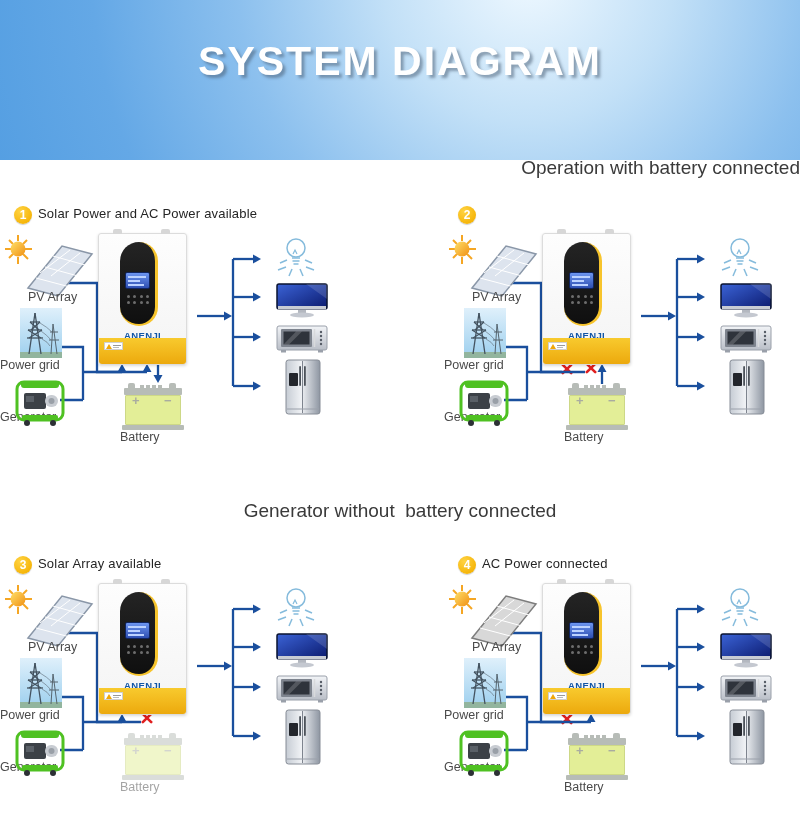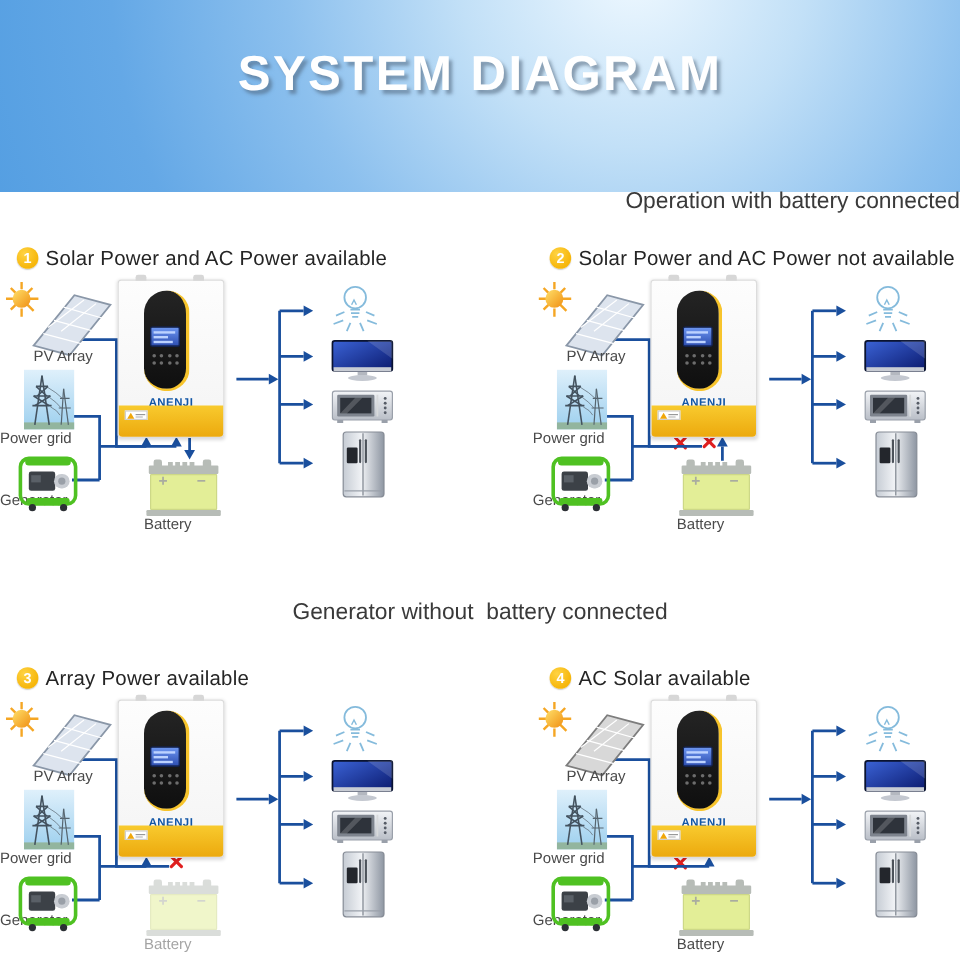--- a/index.html
+++ b/index.html
@@ -17,21 +17,21 @@
   .section-heading{position:absolute;left:0;width:800px;text-align:center;
     font-size:19px;color:#3a3a3a;white-space:pre;}
   #heading-1{top:157px;text-align:right;} #heading-2{top:500px;}
 
   
   .panel{position:absolute;width:356px;height:245px;}
   .panel .badge{position:absolute;left:14px;top:6px;width:18px;height:18px;border-radius:50%;
     background:radial-gradient(circle at 35% 30%,#ffd343,#f6b60b 70%);
     color:#fff;font-weight:bold;font-size:12px;line-height:18px;text-align:center;
     box-shadow:0 1px 1px rgba(0,0,0,.2);}
-  .panel .ptitle{position:absolute;left:38px;top:6px;font-size:17px;color:#252525;letter-spacing:.2px;}
+  .panel .ptitle{position:absolute;left:38px;top:6px;font-size:13px;color:#252525;letter-spacing:.2px;}
   .icon-label{position:absolute;font-size:12.5px;color:#4a4a4a;text-align:left;}
   svg.connectors{position:absolute;left:0;top:0;z-index:1;}
   .abs{position:absolute;}
 
   
   .pv-wrap{left:4px;top:34px;width:98px;height:64px;z-index:2;}
   .pv-wrap.gray svg .cellpoly{fill:#d8d8d8;stroke:#7d7d7d;}
   .lbl-pv{left:28px;top:90px;width:100px;text-align:left;z-index:3;}
   
   .grid-wrap{left:20px;top:108px;width:42px;height:50px;z-index:2;}
@@ -345,21 +345,20 @@
           <path d="M83,172 H141" fill="none" stroke="#1a4f9d" stroke-width="2.3"></path>
           <g>
             <line x1="142.8" y1="163.8" x2="151.2" y2="172.2" stroke="#e01f1f" stroke-width="2.6" stroke-linecap="round"></line>
             <line x1="142.8" y1="172.2" x2="151.2" y2="163.8" stroke="#e01f1f" stroke-width="2.6" stroke-linecap="round"></line>
           </g>
           <path d="M158,184 V172" fill="none" stroke="#1a4f9d" stroke-width="2.3"></path>
           <polygon points="153.5,172 162.5,172 158,164" fill="#1a4f9d"></polygon>
         </svg>
 
       <div class="badge">2</div>
-      <div class="ptitle">Solar Power and AC Power not available</div>
 
       <div class="abs pv-wrap">
         <svg width="98" height="64" viewBox="0 0 98 64">
           <g>
             <g stroke="#f5a623" stroke-width="2">
               <line x1="14" y1="1" x2="14" y2="7"></line>
                 <line x1="14" y1="23" x2="14" y2="30"></line>
               <line x1="1" y1="15" x2="7" y2="15"></line>
                 <line x1="21" y1="15" x2="28" y2="15"></line>
               <line x1="5" y1="6" x2="9" y2="10"></line>
@@ -542,21 +541,21 @@
           <polygon points="117.5,172 126.5,172 122,164" fill="#1a4f9d"></polygon>
           <path d="M55,147 H83 V200 M60,200 H83" fill="none" stroke="#1a4f9d" stroke-width="2.3"></path>
           <path d="M83,172 H141" fill="none" stroke="#1a4f9d" stroke-width="2.3"></path>
           <g>
             <line x1="142.8" y1="163.8" x2="151.2" y2="172.2" stroke="#e01f1f" stroke-width="2.6" stroke-linecap="round"></line>
             <line x1="142.8" y1="172.2" x2="151.2" y2="163.8" stroke="#e01f1f" stroke-width="2.6" stroke-linecap="round"></line>
           </g>
         </svg>
 
       <div class="badge">3</div>
-      <div class="ptitle">Array Power available</div>
+      <div class="ptitle">Solar Array available</div>
 
       <div class="abs pv-wrap">
         <svg width="98" height="64" viewBox="0 0 98 64">
           <g>
             <g stroke="#f5a623" stroke-width="2">
               <line x1="14" y1="1" x2="14" y2="7"></line>
                 <line x1="14" y1="23" x2="14" y2="30"></line>
               <line x1="1" y1="15" x2="7" y2="15"></line>
                 <line x1="21" y1="15" x2="28" y2="15"></line>
               <line x1="5" y1="6" x2="9" y2="10"></line>
@@ -739,21 +738,21 @@
           <g>
             <line x1="118.8" y1="164.8" x2="127.2" y2="173.2" stroke="#e01f1f" stroke-width="2.6" stroke-linecap="round"></line>
             <line x1="118.8" y1="173.2" x2="127.2" y2="164.8" stroke="#e01f1f" stroke-width="2.6" stroke-linecap="round"></line>
           </g>
           <path d="M55,147 H83 V200 M60,200 H83" fill="none" stroke="#1a4f9d" stroke-width="2.3"></path>
           <path d="M83,172 H147 V172" fill="none" stroke="#1a4f9d" stroke-width="2.3"></path>
           <polygon points="142.5,172 151.5,172 147,164" fill="#1a4f9d"></polygon>
         </svg>
 
       <div class="badge">4</div>
-      <div class="ptitle">AC Solar available</div>
+      <div class="ptitle">AC Power connected</div>
 
       <div class="abs pv-wrap gray">
         <svg width="98" height="64" viewBox="0 0 98 64">
           <g>
             <g stroke="#f5a623" stroke-width="2">
               <line x1="14" y1="1" x2="14" y2="7"></line>
                 <line x1="14" y1="23" x2="14" y2="30"></line>
               <line x1="1" y1="15" x2="7" y2="15"></line>
                 <line x1="21" y1="15" x2="28" y2="15"></line>
               <line x1="5" y1="6" x2="9" y2="10"></line>

